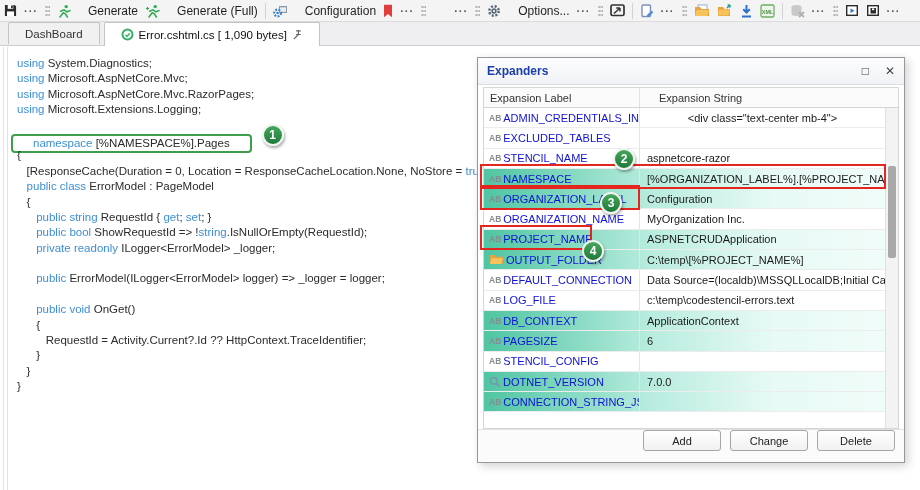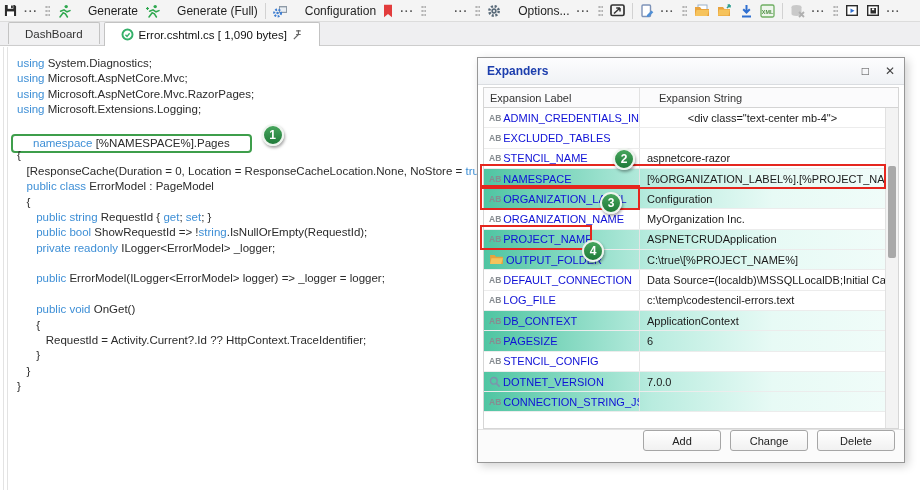--- a/index.html
+++ b/index.html
@@ -316,21 +316,21 @@
         <div class="trow hl">
           <div class="cell label-cell">
             <span class="row-icon">
               <svg viewBox="0 0 16 12" width="15" height="11">
                 <path d="M1 1h5l1.5 2H15v8H1z" fill="#e8a33d"></path>
                 <path d="M2.5 4.5H15l-2 6.5H1z" fill="#f6c35c"></path>
               </svg>
             </span>
             <span class="row-label">OUTPUT_FOLDER</span>
           </div>
-          <div class="cell value-cell">C:\true\[%PROJECT_NAME%]</div>
+          <div class="cell value-cell">C:\temp\[%PROJECT_NAME%]</div>
         </div>
         <div class="trow">
           <div class="cell label-cell">
             <span class="row-icon ab">AB</span>
             <span class="row-label">DEFAULT_CONNECTION</span>
           </div>
           <div class="cell value-cell">Data Source=(localdb)\MSSQLLocalDB;Initial Catalog=...</div>
         </div>
         <div class="trow">
           <div class="cell label-cell">

